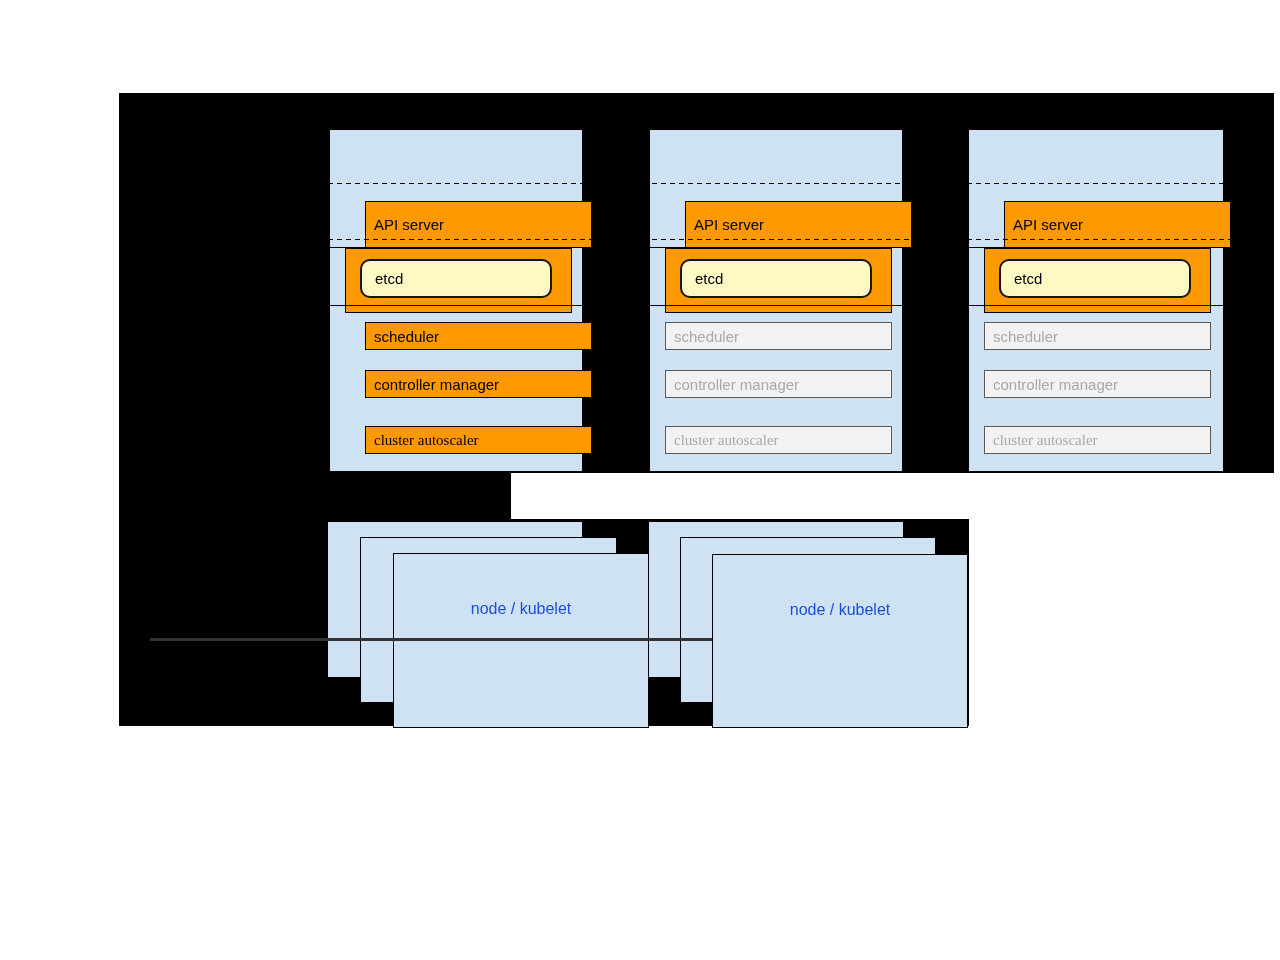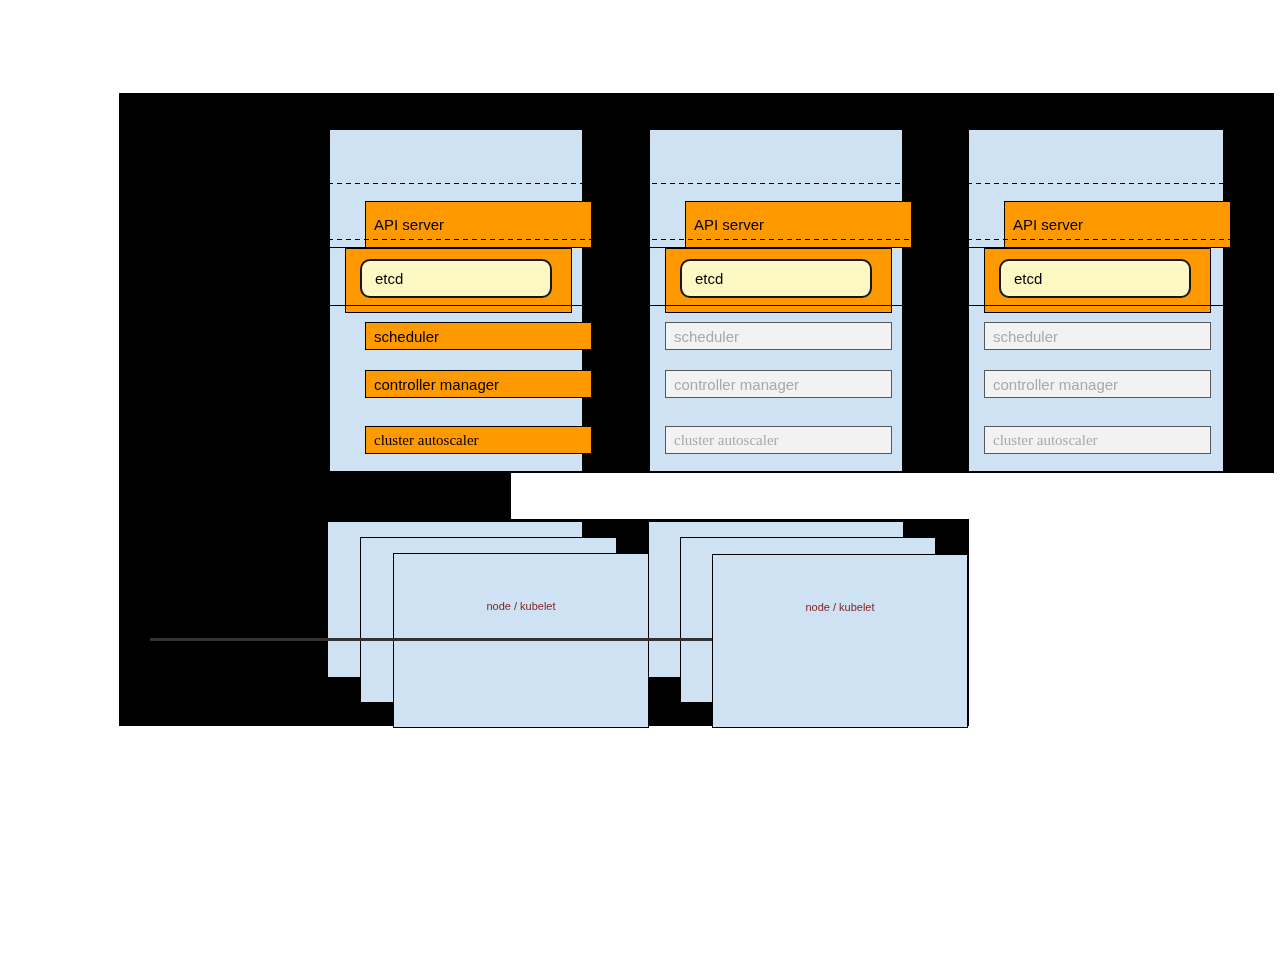--- a/index.html
+++ b/index.html
@@ -57,21 +57,21 @@
   #zline2{top:239px;}
   #zline3{top:247px;}
   #zline4{top:305px;}
 
   .node-card{
     position:absolute;background:#cfe2f3;border:1px solid #000;
     box-sizing:border-box;z-index:1;
   }
   .n-label{
     position:absolute;top:46px;left:0;right:0;text-align:center;
-    font-size:11px;color:#7f1d1d;
+    font-size:16px;color:#1d4ed8;
   }
   #n1-back {left:327px;top:521px;width:256px;height:157px;}
   #n1-mid  {left:360px;top:537px;width:257px;height:166px;}
   #n1-front{left:393px;top:553px;width:256px;height:175px;}
   #n2-back {left:648px;top:521px;width:256px;height:157px;}
   #n2-mid  {left:680px;top:537px;width:256px;height:166px;}
   #n2-front{left:712px;top:554px;width:256px;height:174px;z-index:4;}
 
   #connector{
     position:absolute;left:150px;top:638px;width:562px;height:3px;

